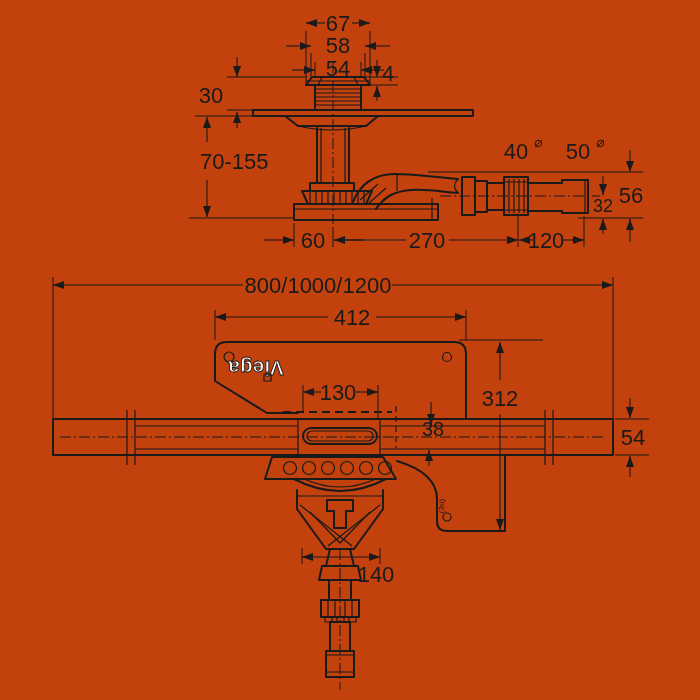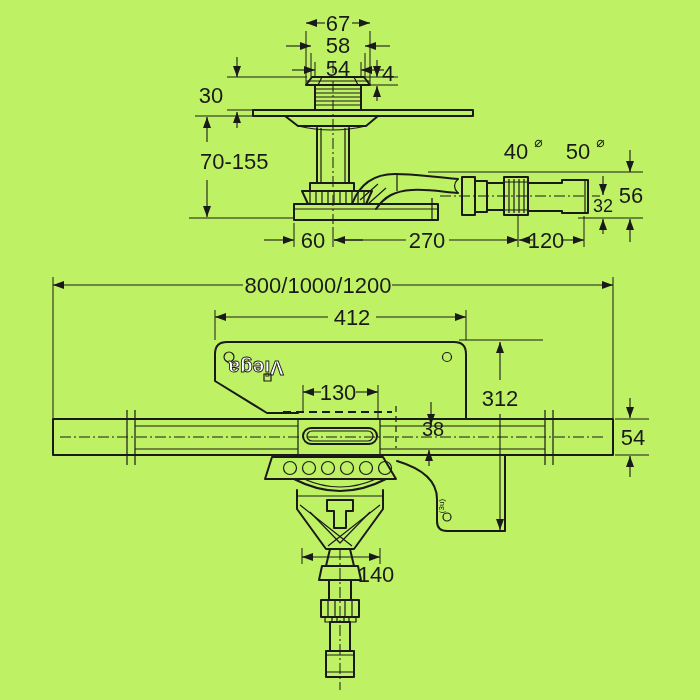--- a/index.html
+++ b/index.html
@@ -1,16 +1,16 @@
 <!DOCTYPE html>
 <html><head>
 <meta charset="utf-8">
 <style>
   html,body{margin:0;padding:0;background:#ffffff;}
-  .stage{position:relative;width:700px;height:700px;background:#bef264;overflow:hidden;}
+  .stage{position:relative;width:700px;height:700px;background:#c2410c;overflow:hidden;}
   svg{display:block;}
   text{font-family:"Liberation Sans","DejaVu Sans",sans-serif;fill:#1a1a1a;}
   .part{stroke:#1a1a1a;stroke-width:2;fill:none;stroke-linejoin:round;stroke-linecap:round;}
   .part-thin{stroke:#1a1a1a;stroke-width:1.2;fill:none;stroke-linejoin:round;}
   .dim{stroke:#1a1a1a;stroke-width:1.1;fill:none;}
   .ext{stroke:#1a1a1a;stroke-width:1;fill:none;}
   .cl{stroke:#1a1a1a;stroke-width:1;fill:none;stroke-dasharray:11 3 2 3;}
   .hid{stroke:#1a1a1a;stroke-width:2;fill:none;stroke-dasharray:8 5;}
   .hidv{stroke:#1a1a1a;stroke-width:1.2;fill:none;stroke-dasharray:6 4;}
   .t22{font-size:22px;}

